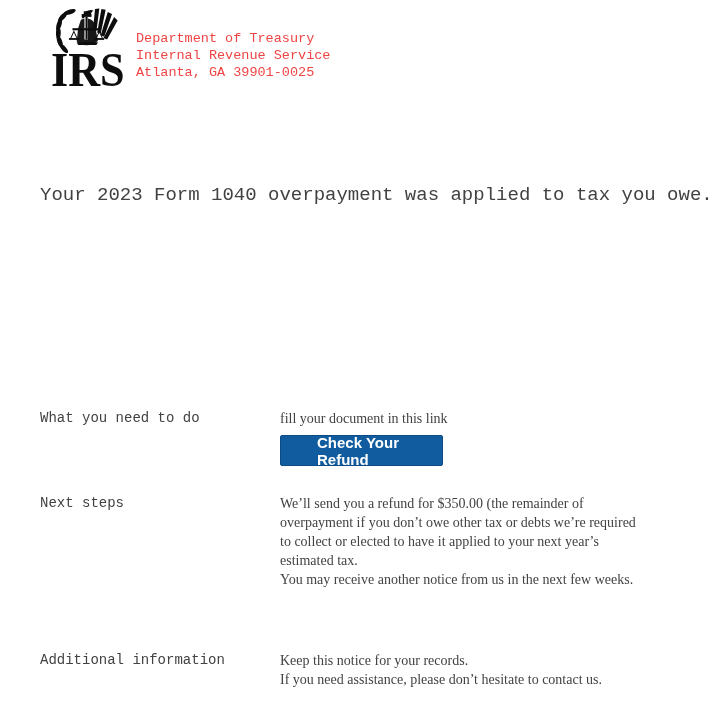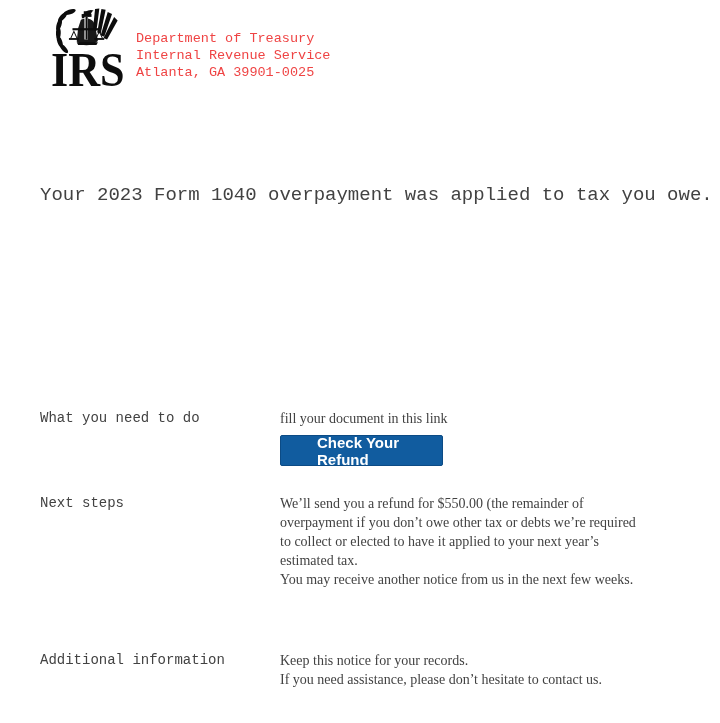--- a/index.html
+++ b/index.html
@@ -168,20 +168,20 @@
 
   <div class="intro">Your 2023 Form 1040 overpayment was applied to tax you owe.</div>
 
 
 
   <div class="sec-label row1-label">What you need to do</div>
   <div class="sec-content row1-content">fill your document in this link</div>
   <div class="cta-button" style="background: rgb(17, 92, 159); border-color: rgb(12, 75, 133); color: rgb(255, 255, 255); padding-left: 36px;">Check Your Refund</div>
 
   <div class="sec-label row2-label">Next steps</div>
-  <div class="sec-content row2-content">We’ll send you a refund for $550.00 (the remainder of overpayment if you don’t owe other tax or debts we’re required to collect or elected to have it applied to your next year’s estimated tax.
+  <div class="sec-content row2-content">We’ll send you a refund for $350.00 (the remainder of overpayment if you don’t owe other tax or debts we’re required to collect or elected to have it applied to your next year’s estimated tax.
 You may receive another notice from us in the next few weeks.</div>
 
   <div class="sec-label row3-label">Additional information</div>
   <div class="sec-content row3-content">Keep this notice for your records.
 If you need assistance, please don’t hesitate to contact us.</div>
 
 </div>
 
 </body></html>

